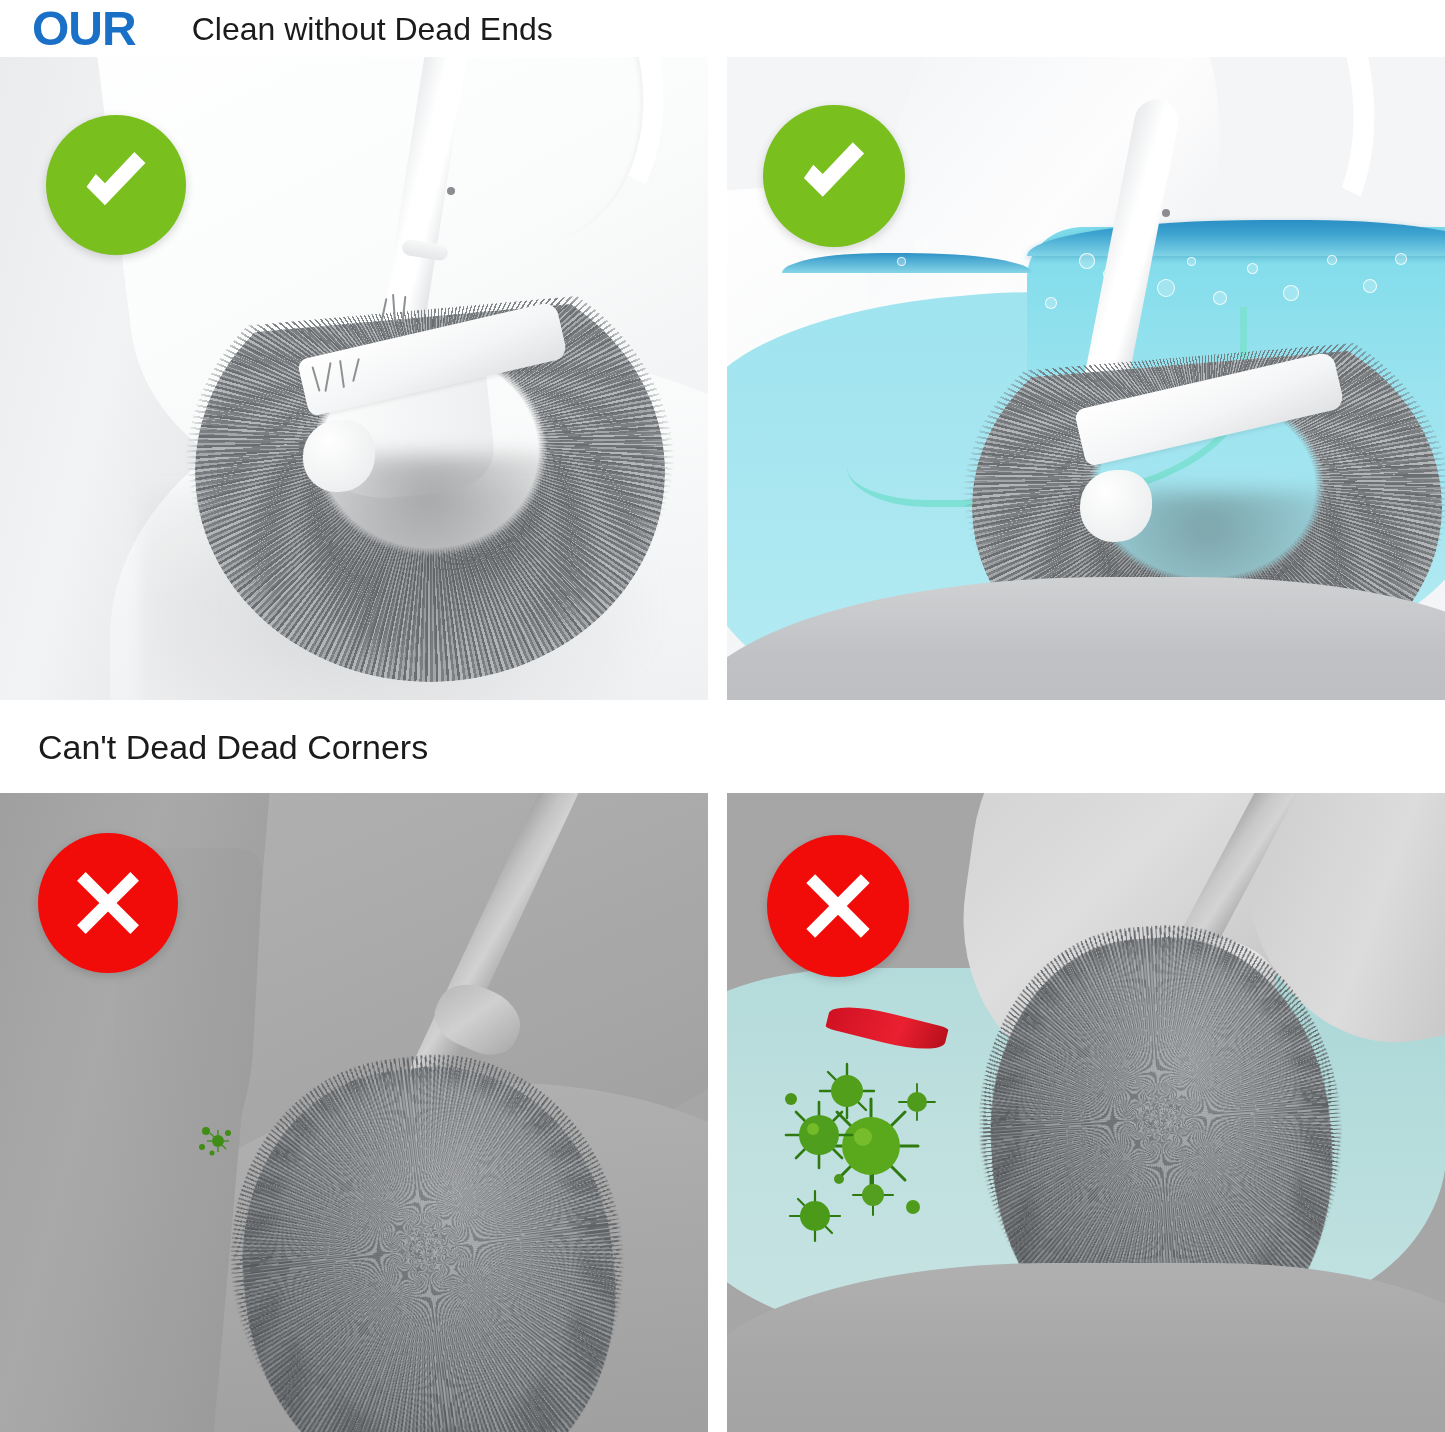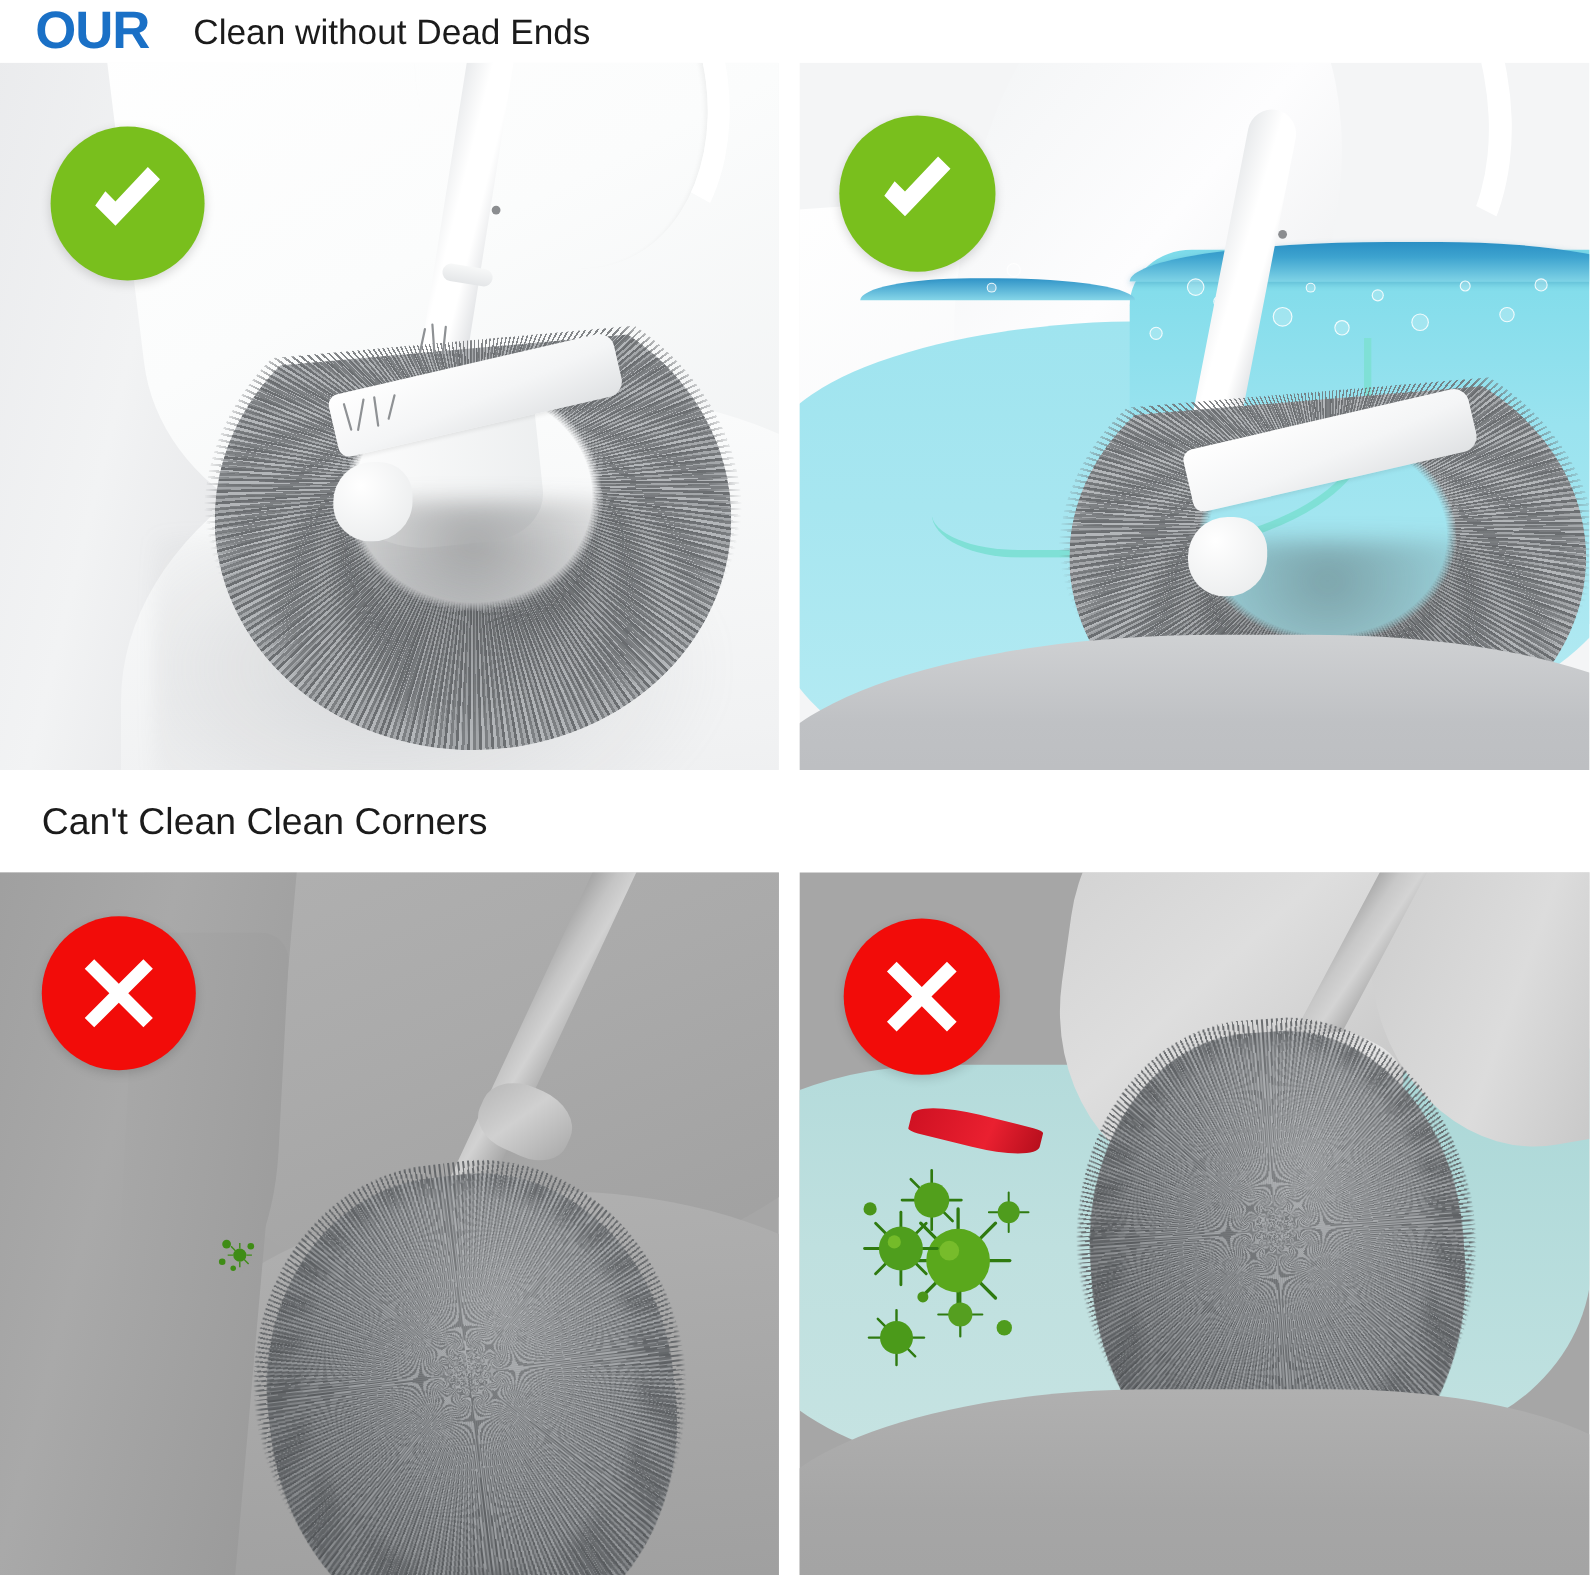--- a/index.html
+++ b/index.html
@@ -34,21 +34,21 @@
     white-space:nowrap;
   }
   .band-top .band-kicker    { font-size:48px; margin-left:32px; }
   .band-middle .band-kicker { font-size:52px; margin-left:46px; }
 
   .band-sub {
     color:#1b1b1b;
     line-height:1;
     white-space:nowrap;
   }
-  .band-top .band-sub    { font-size:32px; margin-left:40px; }
+  .band-top .band-sub    { font-size:32px; margin-left:56px; }
   .band-middle .band-sub { font-size:34px; margin-left:38px; }
 
   
   .panel {
     position:absolute;
     overflow:hidden;
   }
   .p-tl { left:0px;   top:57px;  width:708px; height:643px; }
   .p-tr { left:727px; top:57px;  width:718px; height:643px; }
   .p-bl { left:0px;   top:793px; width:708px; height:639px; }
@@ -482,21 +482,21 @@
     <div class="tr-floorGray"></div>
 
     <div class="badge badge-check" style="left:36px;top:48px;width:142px;height:142px;">
       <svg viewBox="0 0 100 100" width="94" height="94" aria-hidden="true">
         <path d="M18 52 L38 72 L82 26 L70 14 L38 48 L28 38 Z" fill="#ffffff"></path>
       </svg>
     </div>
   </div>
 
   <div class="band band-middle">
-    <span class="band-sub">Can't Clean Clean Corners</span>
+    <span class="band-sub">Can't Dead Dead Corners</span>
   </div>
 
   <div class="panel p-bl">
     <div class="bl-bowlTop"></div>
     <div class="bl-bowlFloor"></div>
     <div class="bl-wall"></div>
     <div class="bl-seatFold"></div>
 
     <div class="bl-stick"></div>
     <div class="bl-collar"></div>

